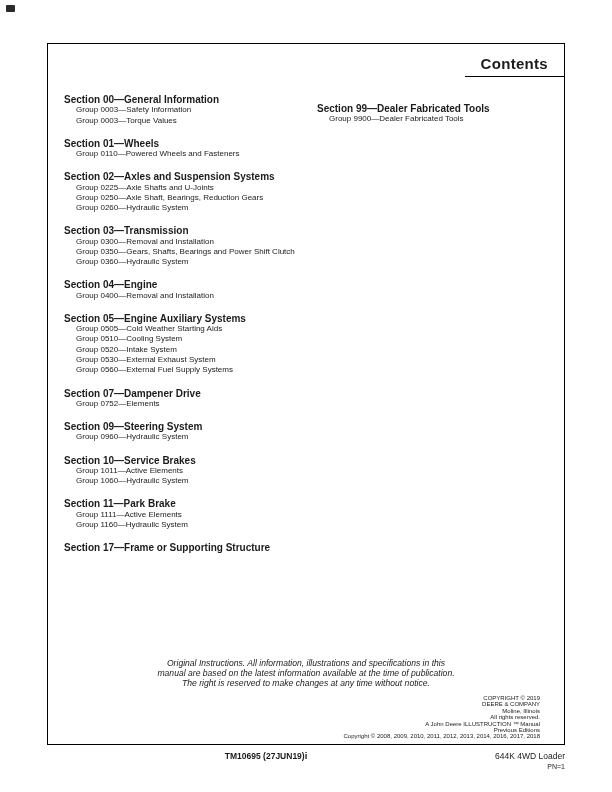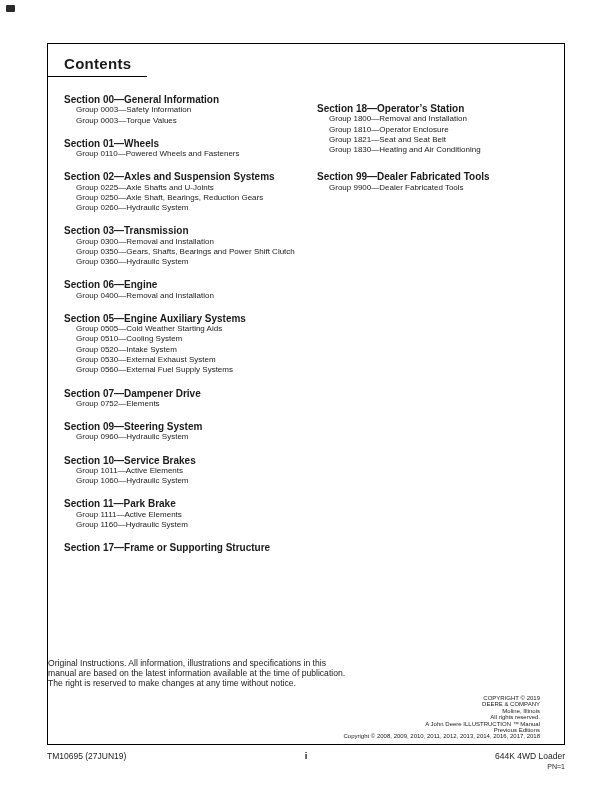--- a/index.html
+++ b/index.html
@@ -29,21 +29,21 @@
     position: absolute;
     left: 47px;
     top: 43px;
     right: 47px;
     bottom: 47px;
     border: 1.5px solid #000000;
     box-sizing: border-box;
   }
   .title-row {
     margin: 11px 0 0 0;
-    text-align: left;
+    text-align: right;
   }
   .title-row .title-text {
     display: inline-block;
     font-size: 15px;
     font-weight: bold;
     letter-spacing: 0.3px;
     padding: 0 16px 4px 16px;
     border-bottom: 1.2px solid #000000;
   }
   .columns {
@@ -75,41 +75,43 @@
     font-size: 8px;
     line-height: 10.3px;
     padding-left: 30px;
     text-indent: -18px;
   }
   .notice {
     position: absolute;
     left: 0;
     right: 0;
     top: 614px;
+    text-align: center;
+    font-style: italic;
     font-size: 8.6px;
     line-height: 10px;
   }
   .copyright {
     position: absolute;
     right: 24px;
     top: 651px;
     text-align: right;
     font-size: 6px;
     line-height: 6.4px;
   }
   .footer {
     position: absolute;
     left: 47px;
     right: 47px;
     top: 750px;
     display: flex;
     align-items: baseline;
     font-size: 8.5px;
   }
-  .f-left { flex: 1; text-align: left; }
+  .f-left { flex: 1; text-align: right; font-weight: bold; }
   .f-center { flex: 0 0 auto; font-weight: bold; font-size: 9.5px; }
   .f-right { flex: 1; text-align: right; }
   .pn {
     position: absolute;
     right: 47px;
     top: 763px;
     font-size: 7px;
     text-align: right;
   }
 </style>
@@ -151,21 +153,21 @@
   </div>
           <div class="section">
     <div class="section-title">Section 03—Transmission</div>
     <div class="groups">
               <div class="group">Group 0300—Removal and Installation</div>
               <div class="group">Group 0350—Gears, Shafts, Bearings and Power Shift Clutch</div>
               <div class="group">Group 0360—Hydraulic System</div>
             </div>
   </div>
           <div class="section">
-    <div class="section-title">Section 06—Engine</div>
+    <div class="section-title">Section 04—Engine</div>
     <div class="groups">
               <div class="group">Group 0400—Removal and Installation</div>
             </div>
   </div>
           <div class="section">
     <div class="section-title">Section 05—Engine Auxiliary Systems</div>
     <div class="groups">
               <div class="group">Group 0505—Cold Weather Starting Aids</div>
               <div class="group">Group 0510—Cooling System</div>
               <div class="group">Group 0520—Intake System</div>
@@ -197,29 +199,20 @@
     <div class="groups">
               <div class="group">Group 1111—Active Elements</div>
               <div class="group">Group 1160—Hydraulic System</div>
             </div>
   </div>
           <div class="section">
     <div class="section-title">Section 17—Frame or Supporting Structure</div>
   </div>
         </div>
       <div class="col col-right">
-          <div class="section">
-    <div class="section-title">Section 18—Operator’s Station</div>
-    <div class="groups">
-              <div class="group">Group 1800—Removal and Installation</div>
-              <div class="group">Group 1810—Operator Enclosure</div>
-              <div class="group">Group 1821—Seat and Seat Belt</div>
-              <div class="group">Group 1830—Heating and Air Conditioning</div>
-            </div>
-  </div>
           <div class="section">
     <div class="section-title">Section 99—Dealer Fabricated Tools</div>
     <div class="groups">
               <div class="group">Group 9900—Dealer Fabricated Tools</div>
             </div>
   </div>
         </div>
     </div>
 
     <div class="notice">

